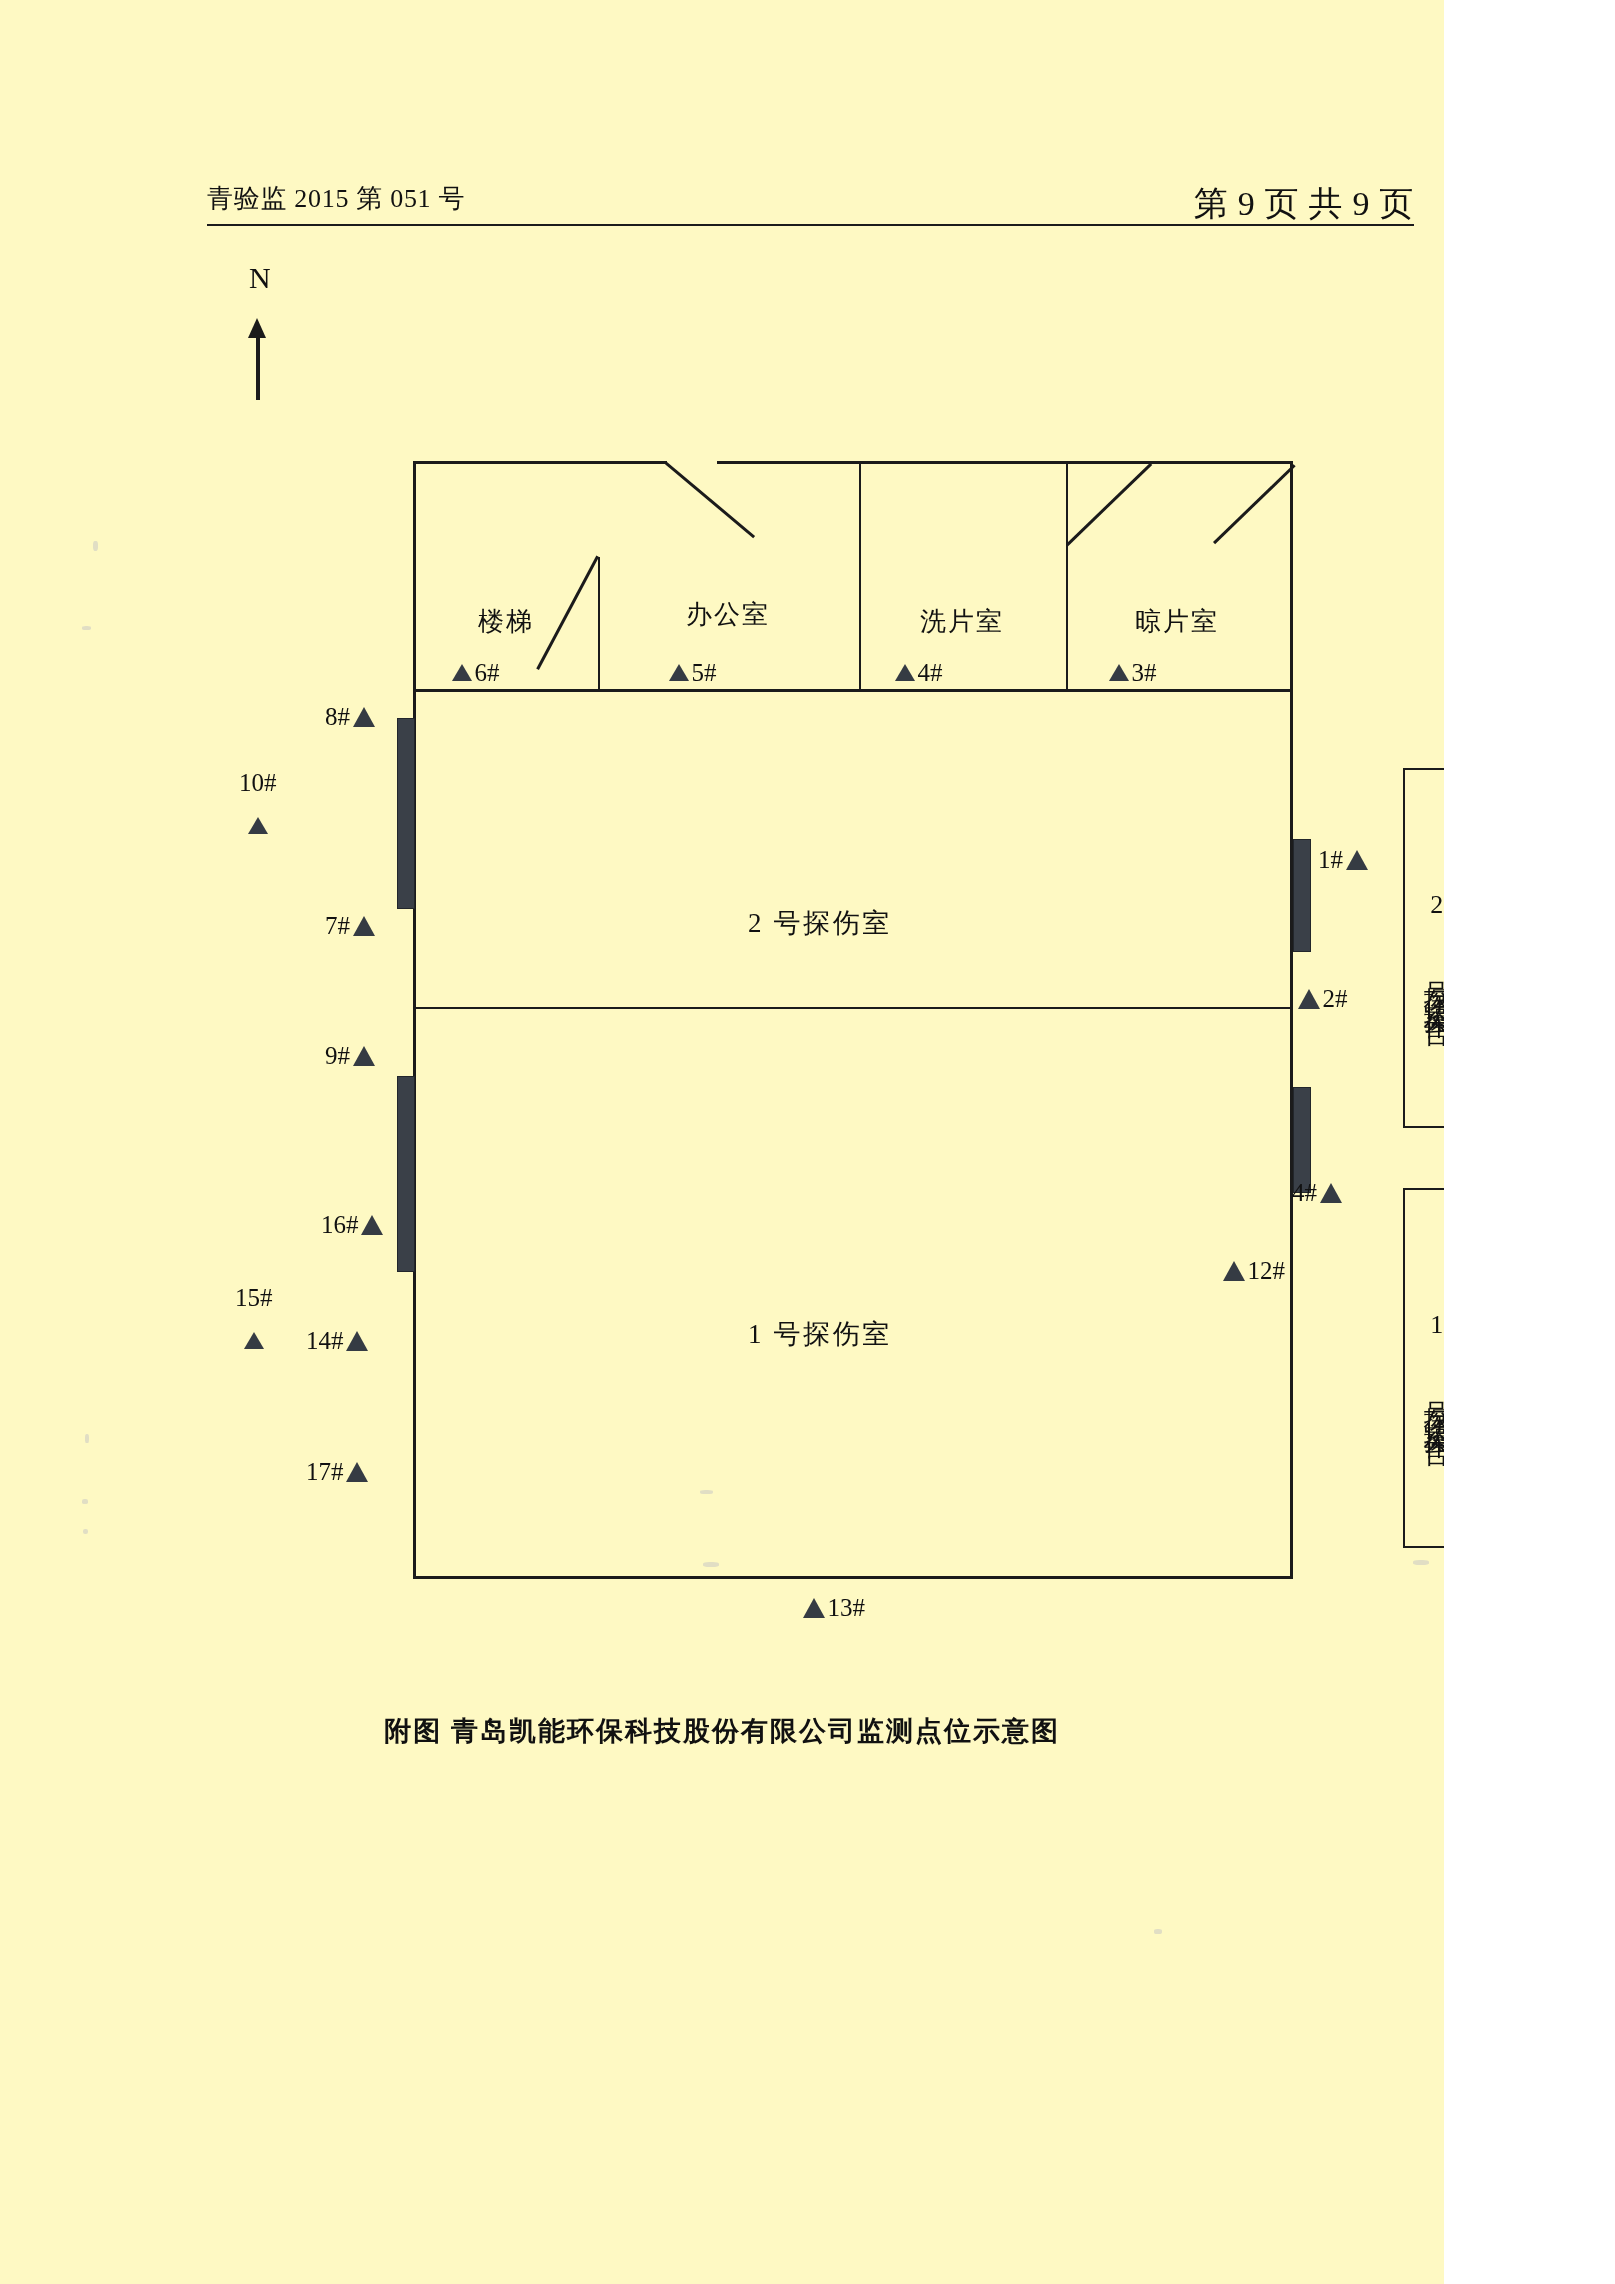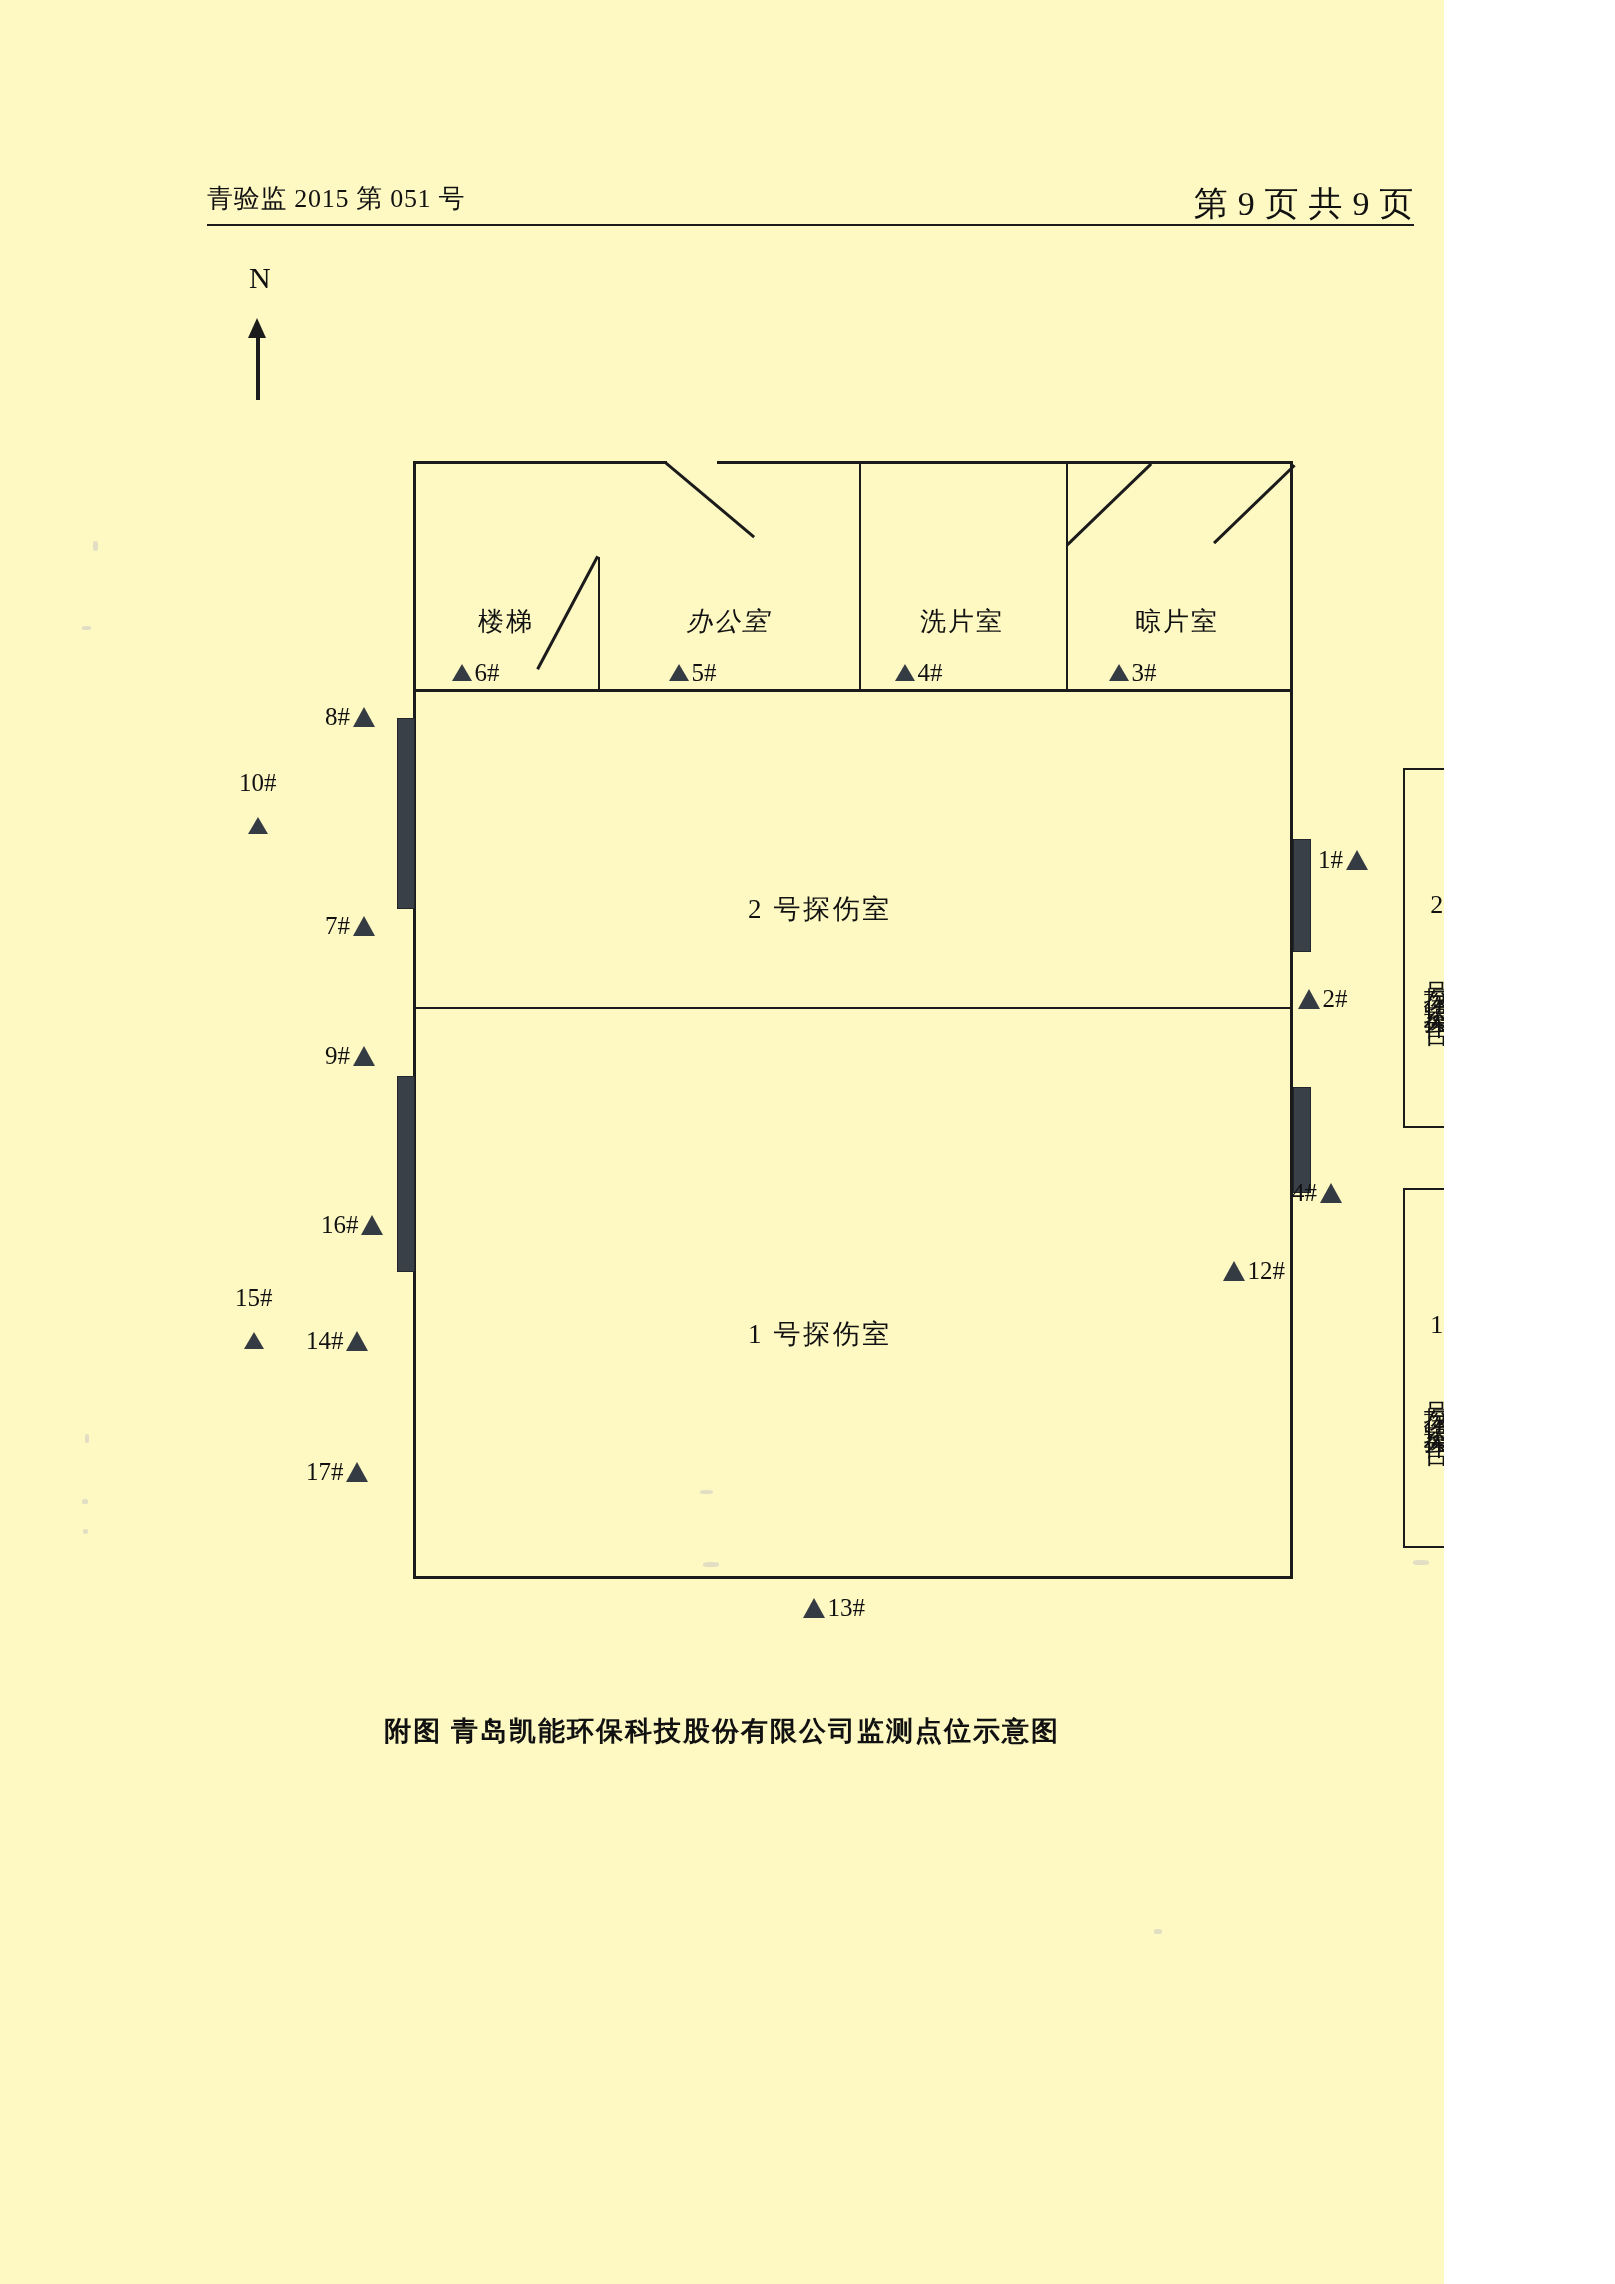--- a/index.html
+++ b/index.html
@@ -274,25 +274,25 @@
     <div class="wall h" style="left:0px;top:1115px;width:880px;"></div>
 
     <div class="wall thin h" style="left:0px;top:546px;width:880px;"></div>
 
     <div class="leaddoor" style="left:-15.6px;top:257px;width:15.6px;height:189px;"></div>
     <div class="leaddoor" style="left:880px;top:378px;width:15.6px;height:111px;"></div>
     <div class="leaddoor" style="left:-15.6px;top:615px;width:15.6px;height:194px;"></div>
     <div class="leaddoor" style="left:880px;top:626px;width:15.6px;height:104px;"></div>
 
     <div class="room-label" style="left:93px;top:143px;">楼梯</div>
-    <div class="room-label" style="left:315px;top:143px;font-style:italic;">办公室</div>
+    <div class="room-label" style="left:315px;top:136px;">办公室</div>
     <div class="room-label" style="left:549px;top:143px;">洗片室</div>
     <div class="room-label" style="left:764px;top:143px;">晾片室</div>
 
-    <div class="room-label big" style="left:407px;top:430px;">2 号探伤室</div>
+    <div class="room-label big" style="left:407px;top:444px;">2 号探伤室</div>
     <div class="room-label big" style="left:407px;top:855px;">1 号探伤室</div>
 
     <div class="marker tri-left" style="left:39px;top:199px;">
       <span class="tri sm"></span>
       <span>6#</span>
     </div>
     <div class="marker tri-left" style="left:256px;top:199px;">
       <span class="tri sm"></span>
       <span>5#</span>
     </div>

